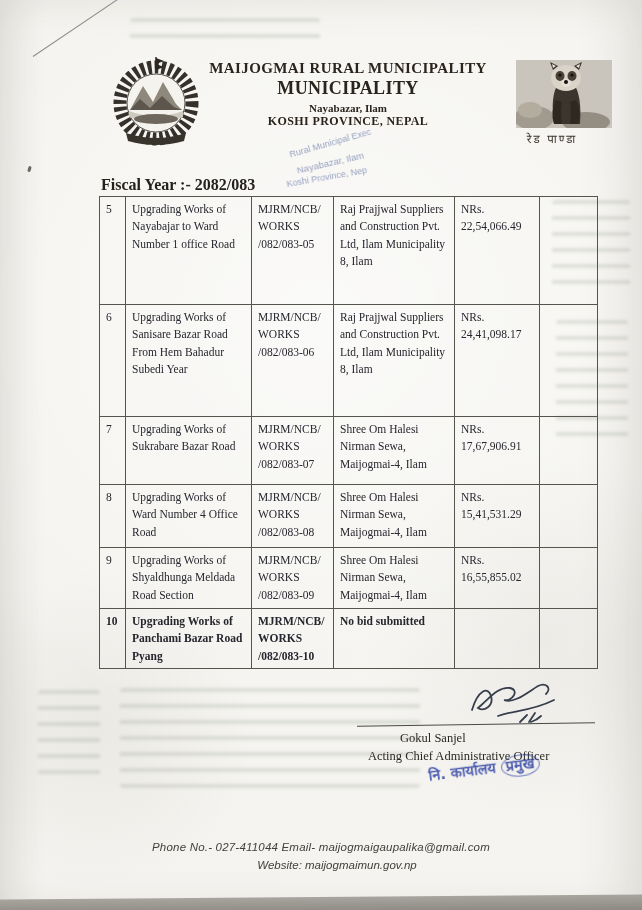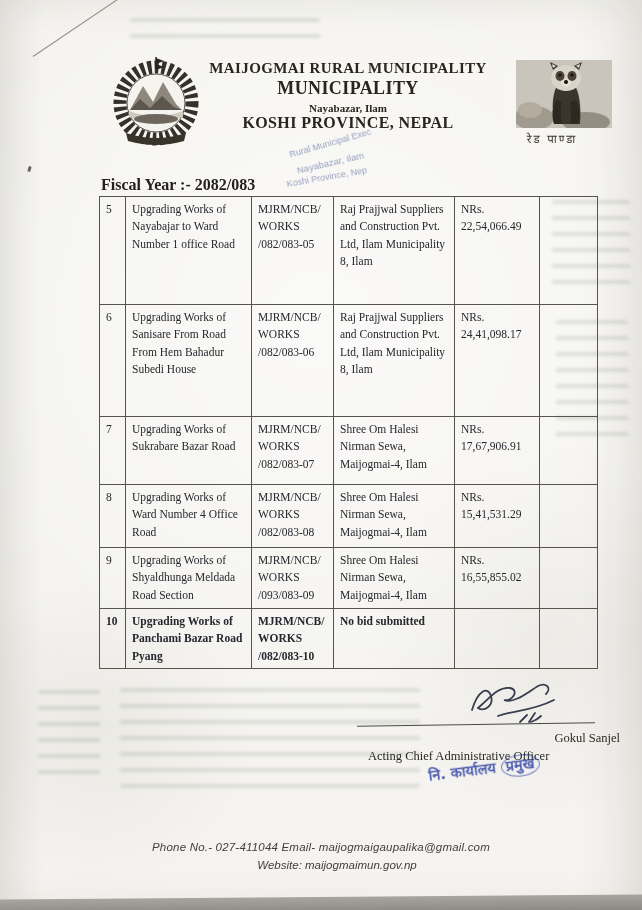--- a/index.html
+++ b/index.html
@@ -38,21 +38,21 @@
     left:-10px;width:662px;height:22px;top:897px;
     background:linear-gradient(180deg,#a7a59e,#807e77);
     transform:rotate(-0.45deg);
   }
   
   .emblem{left:106px;top:55px;width:100px;height:95px;}
   .head-center{left:163px;top:60px;width:370px;text-align:center;color:#2b241d;}
   .h-line1{font-size:15px;font-weight:bold;letter-spacing:.4px;white-space:nowrap;}
   .h-line2,.h-line3{font-size:18px;font-weight:bold;letter-spacing:.4px;white-space:nowrap;line-height:1.25;}
   .h-line4{font-size:11px;font-weight:bold;margin-top:2px;}
-  .h-line5{font-size:16px;font-weight:bold;letter-spacing:.4px;}
+  .h-line5{font-size:12px;font-weight:bold;letter-spacing:.4px;}
   .panda{left:516px;top:60px;width:72px;text-align:center;}
   .panda svg{display:block;}
   .panda-caption{
     margin-top:3px;font-family:"DejaVu Sans",sans-serif;
     font-size:11.5px;color:#3b352c;letter-spacing:2px;white-space:nowrap;
   }
   
   .wmark{color:rgba(112,126,170,0.72);font-family:"Liberation Sans",sans-serif;filter:blur(0.4px);white-space:nowrap;}
   .wm1{left:288px;top:138px;font-size:9px;transform:rotate(-16deg);}
   .wm2{left:296px;top:157px;font-size:9.5px;transform:rotate(-13deg);}
@@ -71,21 +71,21 @@
     font-size:11.5px;line-height:1.52;color:#26262e;
     overflow:hidden;
   }
   td.cell-no{padding-left:5px;padding-right:12px;word-break:break-all;}
   tr.r0 td{height:100px;} tr.r1 td{height:104px;}
   tr.r2 td{height:60px;}  tr.r3 td{height:55px;}
   tr.r4 td{height:53px;}  tr.r5 td{height:50px;font-weight:bold;}
   
   .sign-svg{left:458px;top:678px;}
   .sign-line{left:357px;top:724px;width:238px;border-top:1.2px solid #4c4a45;transform:rotate(-0.8deg);}
-  .sign-name{left:400px;top:731px;width:220px;text-align:right;font-size:12.5px;color:#2a2822;}
+  .sign-name{left:400px;top:731px;width:220px;text-align:left;font-size:12.5px;color:#2a2822;}
   .sign-title{left:368px;top:749px;width:240px;text-align:left;font-size:12.5px;color:#2a2822;}
   .blue-stamp{
     left:428px;top:758px;transform:rotate(-7deg);
     font-family:"DejaVu Sans",sans-serif;font-size:14.5px;font-weight:bold;
     color:rgba(43,62,163,0.82);white-space:nowrap;filter:blur(0.2px);
   }
   .blue-stamp .oval{border:1.6px solid rgba(43,62,163,0.65);border-radius:50%;padding:1px 4px 3px 4px;}
   
   .foot{width:642px;text-align:center;font-family:"Liberation Sans",sans-serif;
         font-style:italic;color:#43413c;}
@@ -171,21 +171,21 @@
       <tr class="r0">
         <td class="cell-no">5</td>
         <td>Upgrading Works of Nayabajar to Ward Number 1 office Road</td>
         <td>MJRM/NCB/ WORKS /082/083-05</td>
         <td>Raj Prajjwal Suppliers and Construction Pvt. Ltd, Ilam Municipality 8, Ilam</td>
         <td>NRs. 22,54,066.49</td>
         <td></td>
       </tr>
       <tr class="r1">
         <td class="cell-no">6</td>
-        <td>Upgrading Works of Sanisare From Road From Hem Bahadur Subedi House</td>
+        <td>Upgrading Works of Sanisare Bazar Road From Hem Bahadur Subedi Year</td>
         <td>MJRM/NCB/ WORKS /082/083-06</td>
         <td>Raj Prajjwal Suppliers and Construction Pvt. Ltd, Ilam Municipality 8, Ilam</td>
         <td>NRs. 24,41,098.17</td>
         <td></td>
       </tr>
       <tr class="r2">
         <td class="cell-no">7</td>
         <td>Upgrading Works of Sukrabare Bazar Road</td>
         <td>MJRM/NCB/ WORKS /082/083-07</td>
         <td>Shree Om Halesi Nirman Sewa, Maijogmai-4, Ilam</td>
@@ -196,21 +196,21 @@
         <td class="cell-no">8</td>
         <td>Upgrading Works of Ward Number 4 Office Road</td>
         <td>MJRM/NCB/ WORKS /082/083-08</td>
         <td>Shree Om Halesi Nirman Sewa, Maijogmai-4, Ilam</td>
         <td>NRs. 15,41,531.29</td>
         <td></td>
       </tr>
       <tr class="r4">
         <td class="cell-no">9</td>
         <td>Upgrading Works of Shyaldhunga Meldada Road Section</td>
-        <td>MJRM/NCB/ WORKS /093/083-09</td>
+        <td>MJRM/NCB/ WORKS /082/083-09</td>
         <td>Shree Om Halesi Nirman Sewa, Maijogmai-4, Ilam</td>
         <td>NRs. 16,55,855.02</td>
         <td></td>
       </tr>
       <tr class="r5">
         <td class="cell-no">10</td>
         <td>Upgrading Works of Panchami Bazar Road Pyang</td>
         <td>MJRM/NCB/ WORKS /082/083-10</td>
         <td>No bid submitted</td>
         <td></td>

